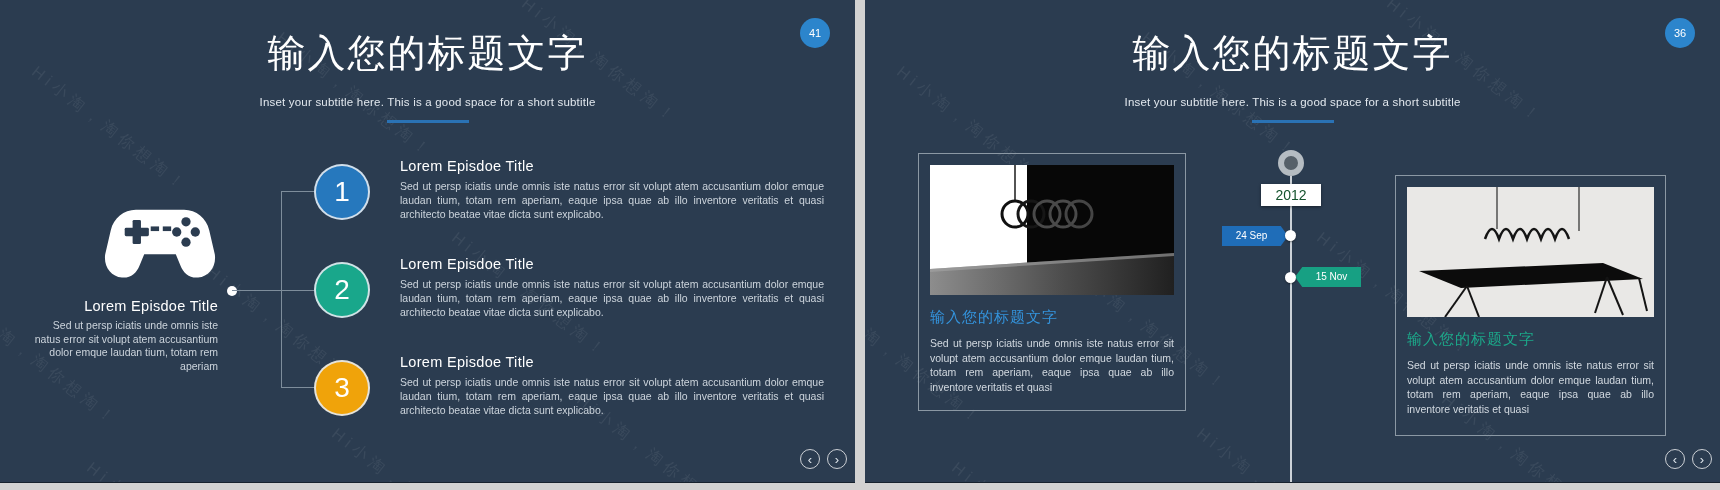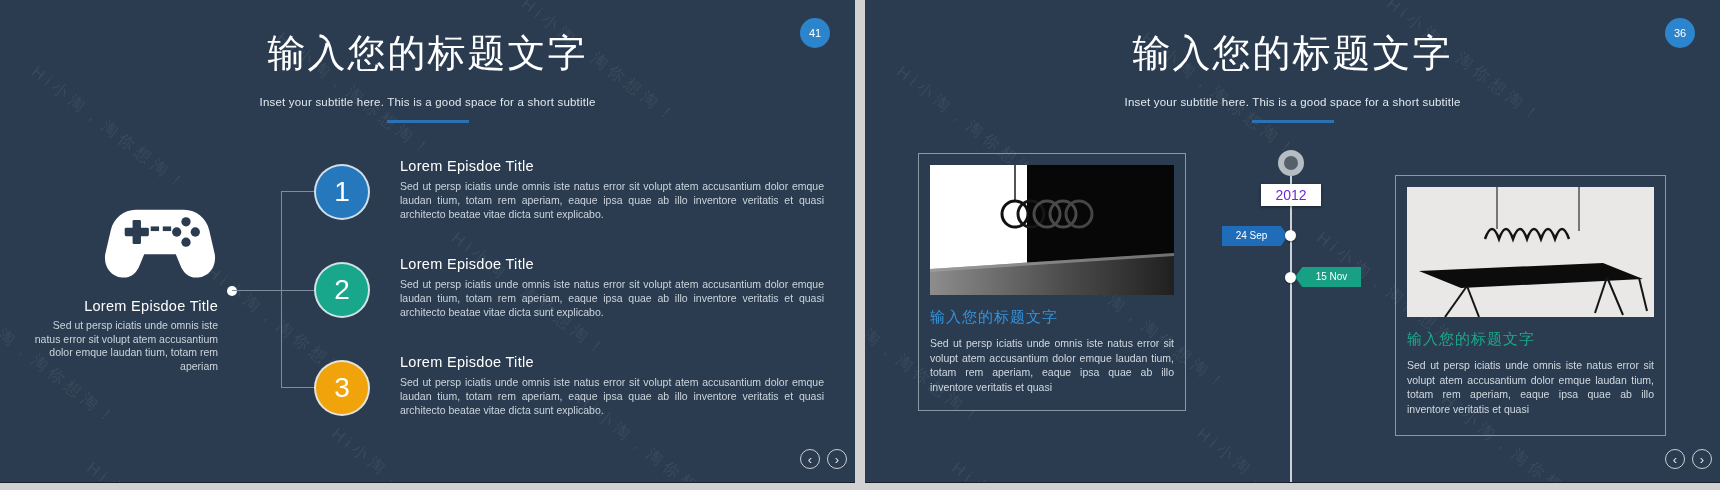--- a/index.html
+++ b/index.html
@@ -74,21 +74,21 @@
   .card-body { margin-top:9px; font-size:10.5px; line-height:14.5px; color:#d2d9e0; text-align:justify; }
 
   
   .tl-donut {
     position:absolute; left:413px; top:150px; width:26px; height:26px; border-radius:50%;
     border:6px solid #b5bcc2; background:#566069;
   }
   .tl-line { position:absolute; left:425px; top:176px; width:2px; height:307px; background:#ccd2d8; }
   .tl-year {
     position:absolute; left:396px; top:184px; width:60px; height:22px;
-    background:#ffffff; color:#6d28d9; font-size:14px; line-height:22px; text-align:center;
+    background:#ffffff; color:#14532d; font-size:14px; line-height:22px; text-align:center;
     box-shadow:0 1px 3px rgba(0,0,0,0.45);
   }
   .tl-tag {
     position:absolute; height:20px; width:66px; color:#fff; font-size:10px; line-height:20px;
     text-align:center;
   }
   .tag-right { clip-path:polygon(0 0, 89% 0, 100% 50%, 89% 100%, 0 100%); padding-right:7px; }
   .tag-left  { clip-path:polygon(11% 0, 100% 0, 100% 100%, 11% 100%, 0 50%); padding-left:7px; }
   .tl-dot {
     position:absolute; left:420px; width:11px; height:11px; border-radius:50%;

